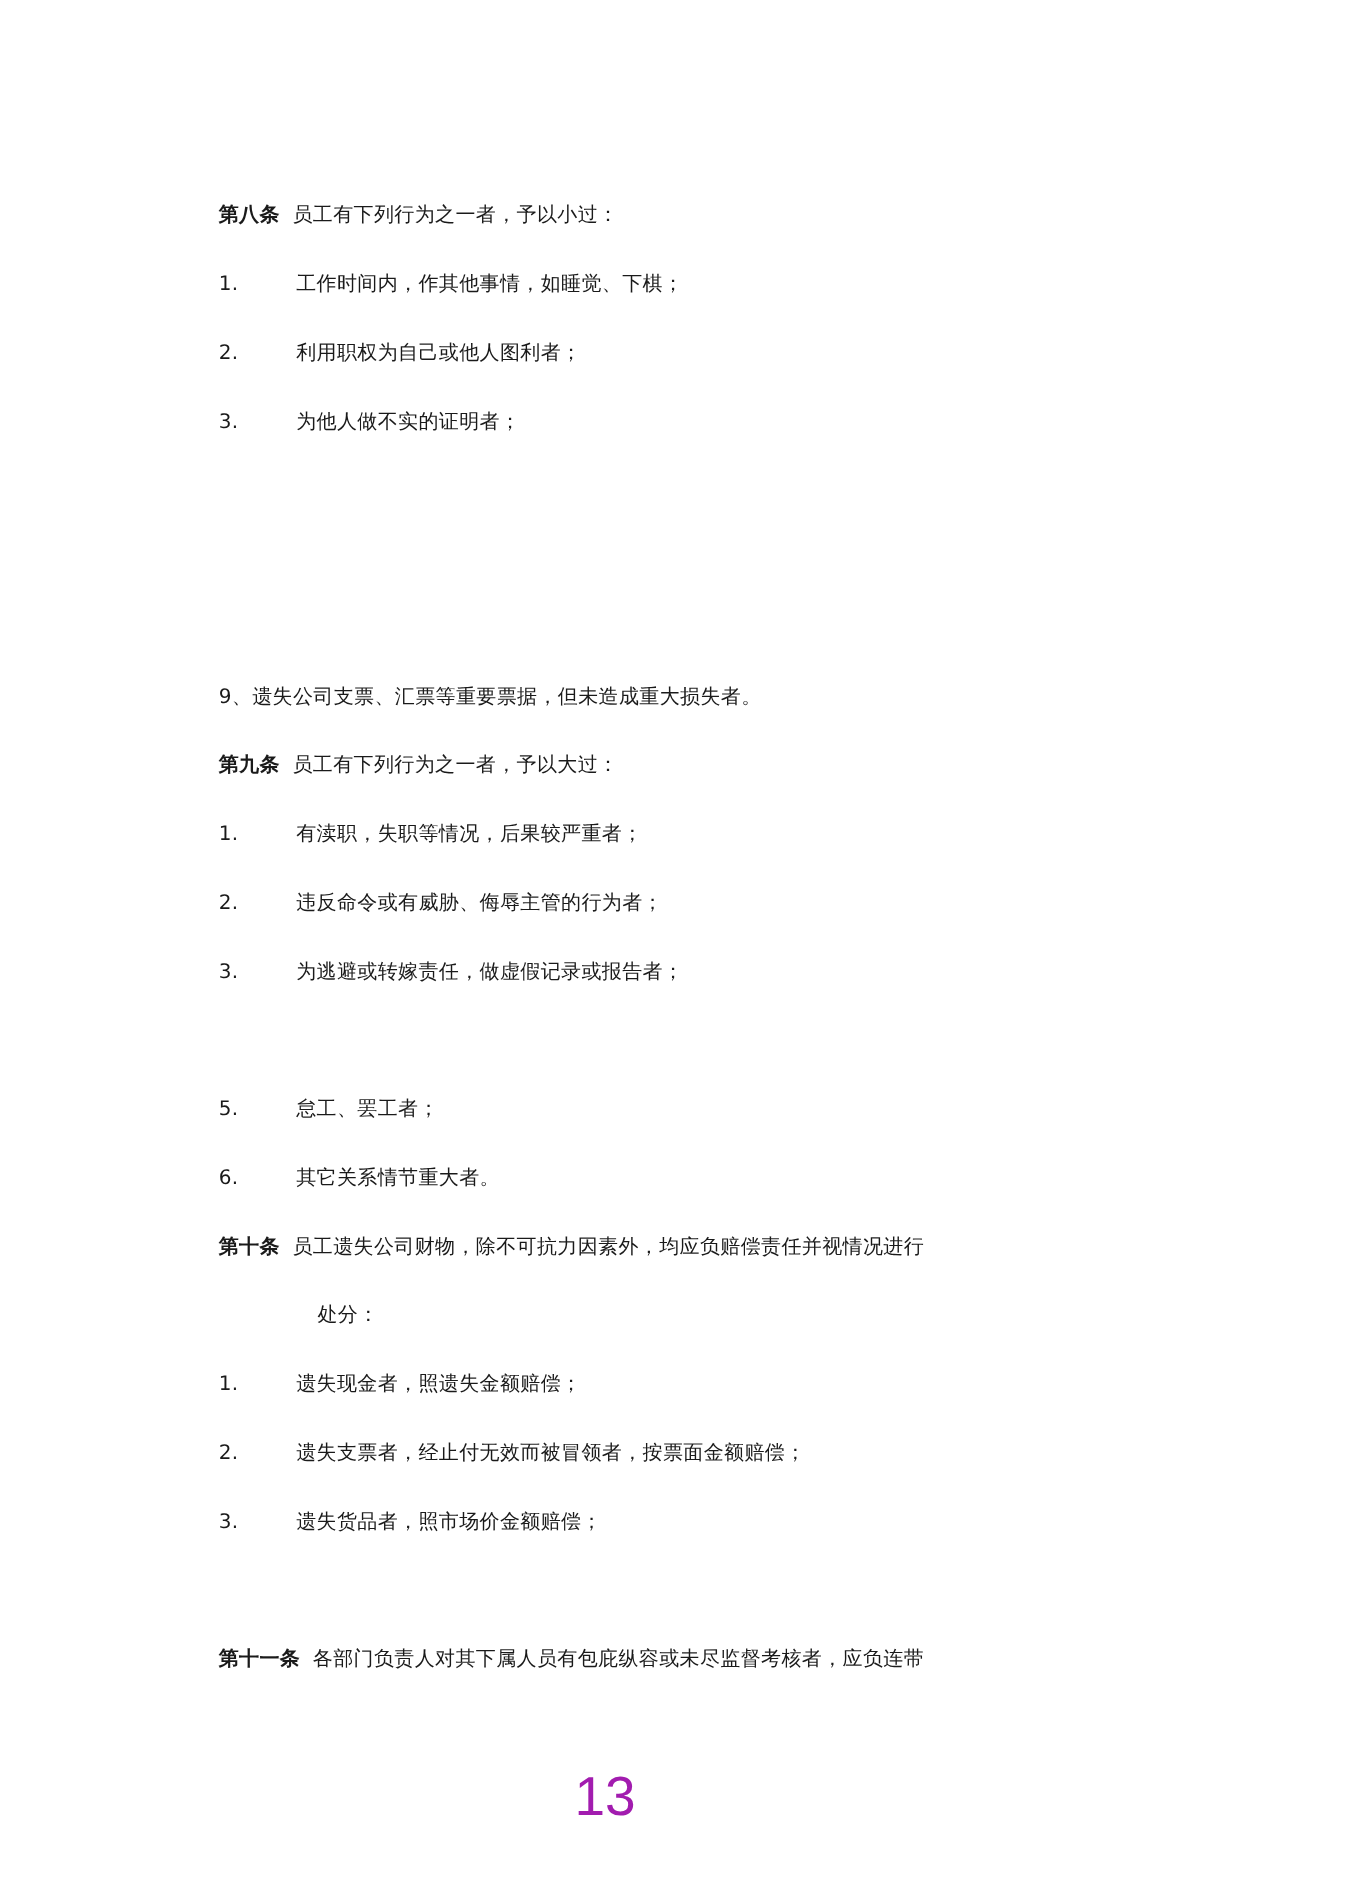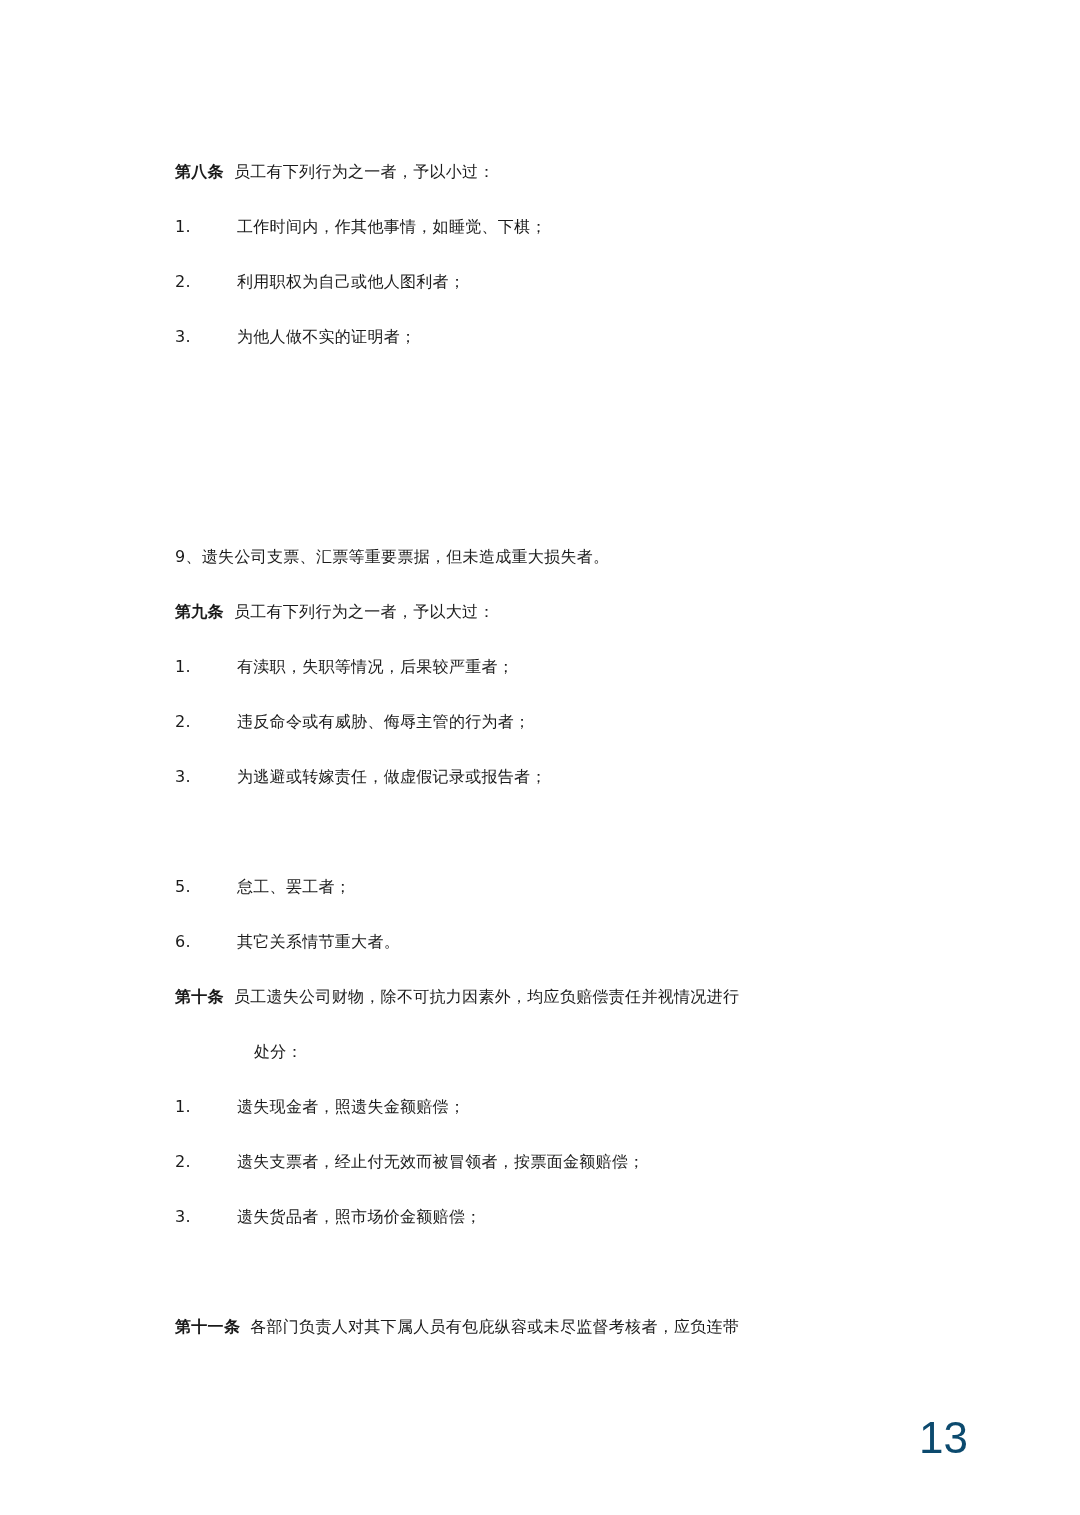--- a/index.html
+++ b/index.html
@@ -38,25 +38,25 @@
       width: 62px;
     }
     .line.cont {
       left: 254px;
     }
     .page-number {
       position: absolute;
       left: 0;
       width: 968px;
       top: 1412px;
-      text-align: right;
+      text-align: center;
       font-family: "Liberation Sans", "DejaVu Sans", sans-serif;
       font-size: 44px;
       line-height: 52px;
-      color: #0c4a6e;
+      color: #a21caf;
     }
   </style>
 </head>
 <body>
 
 <div class="page">
 
   <div class="line" style="top:159px">
     <span class="art">第八条</span><span>员工有下列行为之一者，予以小过：</span>
   </div>

